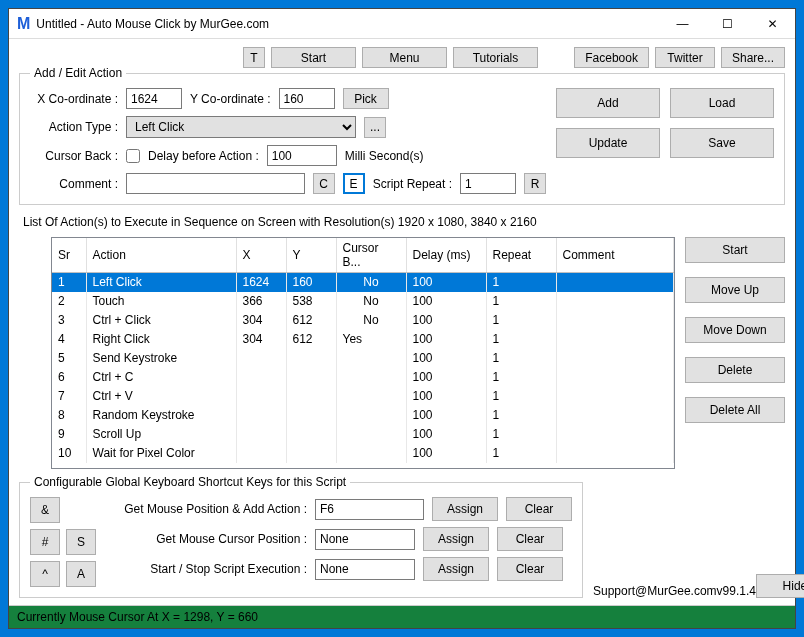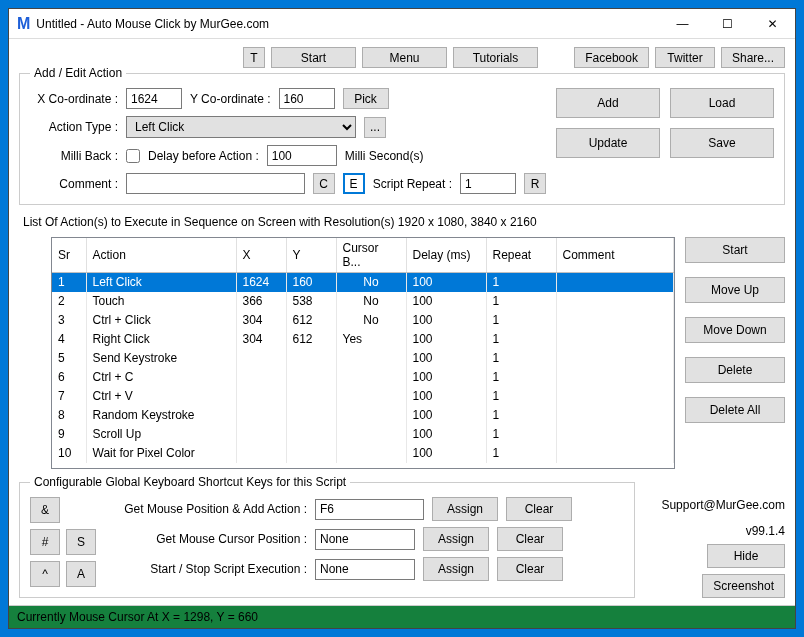--- a/index.html
+++ b/index.html
@@ -43,21 +43,21 @@
 .tablewrap { display: flex; gap: 10px; padding-left: 32px; }
 .tablebox { flex: 1; border: 1px solid #828790; height: 232px; overflow: hidden; }
 table { width: 100%; border-collapse: collapse; table-layout: fixed; }
 th { text-align: left; padding: 3px 6px; border-right: 1px solid #e0e0e0; border-bottom: 1px solid #c0c0c0; font-weight: normal; background: #fff; height: 22px; }
 td { padding: 2px 6px; border-right: 1px solid #e8e8e8; height: 19px; white-space: nowrap; overflow: hidden; }
 tr.sel td { background: #0078d7; color: #fff; }
 .listbtns { display: flex; flex-direction: column; gap: 14px; padding-top: 0; }
 
 .bottom { display: flex; gap: 10px; align-items: flex-end; }
 .bottom .shortcuts { flex: 1; }
-.bottom .side { display: flex; flex-direction: column; align-items: flex-end; gap: 6px; min-width: 140px; }
+.bottom .side { display: flex; flex-direction: row; align-items: flex-end; gap: 0; min-width: 140px; }
 .shrow { display: flex; align-items: center; gap: 8px; margin-bottom: 6px; }
 .squares { display: flex; flex-direction: column; gap: 6px; margin-right: 6px; }
 .sqrow { display: flex; gap: 6px; }
 .sidelink { color: #000; font-size: 12px; }
 
 .status { border-top: 1px solid #ccc; padding: 4px 8px; font-size: 12px; background: #15803d; }
 </style>
 </head>
 <body>
 
@@ -96,21 +96,21 @@
             <label>Y Co-ordinate :</label>
             <input type="text" style="width: 56px;" value="160">
             <div class="btn" style="min-width:46px">Pick</div>
           </div>
           <div class="row">
             <label style="width:88px" class="label-r">Action Type :</label>
             <select><option>Left Click</option></select>
             <div class="btn sq">...</div>
           </div>
           <div class="row">
-            <label style="width:88px" class="label-r">Milli Back :</label>
+            <label style="width:88px" class="label-r">Cursor Back :</label>
             <input type="checkbox" style="">
             <label>Delay before Action :</label>
             <input type="text" style="width: 70px;" value="100">
             <label>Milli Second(s)</label>
           </div>
           <div class="row">
             <label style="width:88px" class="label-r">Comment :</label>
             <input type="text" style="flex: 1 1 0%;" value="">
             <div class="btn sq">C</div>
             <div class="btn sq selblue">E</div>

